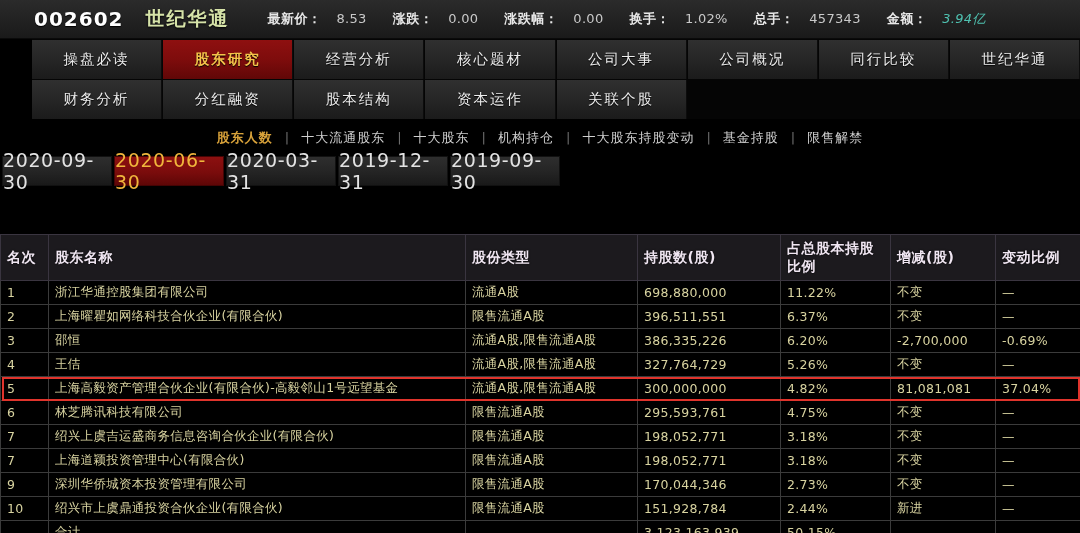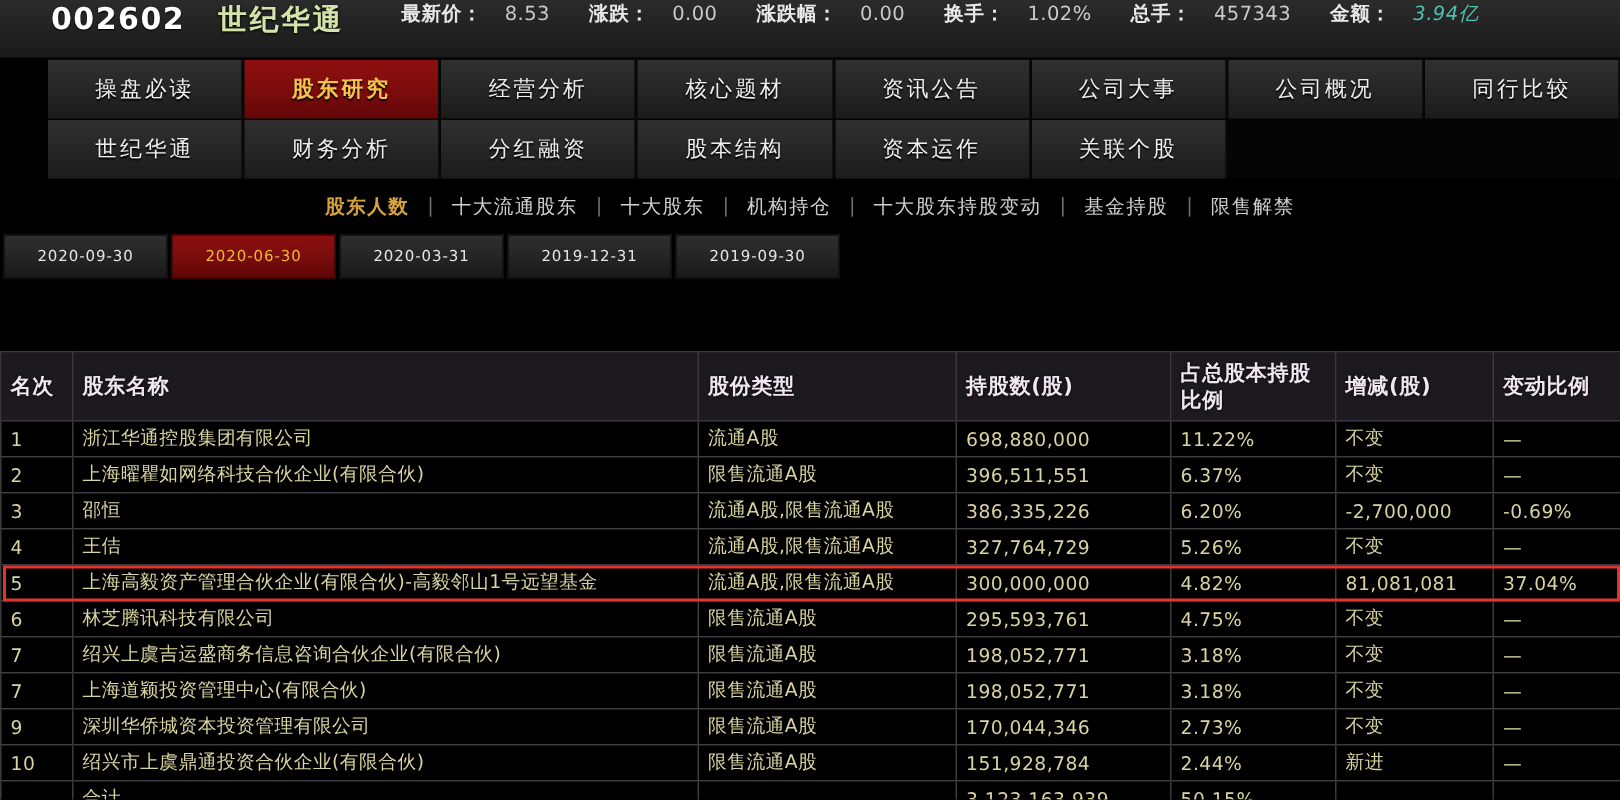--- a/index.html
+++ b/index.html
@@ -8,21 +8,21 @@
     background: #000;
     font-family: "DejaVu Sans", "Liberation Sans", sans-serif;
     overflow: hidden;
   }
   #app { width: 1080px; height: 533px; position: relative; background:#000; }
 
   
   .quote-bar {
     height: 39px;
     display: flex;
-    align-items: flex-start;
+    align-items: center;
     background: linear-gradient(180deg,#2b2b2b 0%,#232323 45%,#1a1a1a 100%);
     border-bottom: 1px solid #0a0a0a;
     position: relative;
   }
   .q-code {
     color: #ffffff;
     font-size: 20px;
     font-weight: bold;
     letter-spacing: 1px;
     padding-left: 34px;
@@ -107,21 +107,21 @@
     padding-left: 2px;
     gap: 2px;
   }
   .date-tab {
     width: 110px;
     display: flex;
     align-items: center;
     justify-content: center;
     background: linear-gradient(180deg,#2e2e2e 0%,#242424 55%,#191919 100%);
     color: #e3e3e3;
-    font-size: 10px;
+    font-size: 19px;
     letter-spacing: .6px;
     cursor: pointer;
     border: 1px solid #111;
   }
   .date-tab.active {
     background: linear-gradient(180deg,#8c1010 0%,#7a0c0c 55%,#5e0606 100%);
     color: #f0b63c;
     border-color: #450404;
   }
 
@@ -203,21 +203,20 @@
           <span class="q-value money">3.94亿</span>
         </div>
       </div>
   </div>
 
   <div class="nav-grid">
       <div class="nav-cell">操盘必读</div>
       <div class="nav-cell active">股东研究</div>
       <div class="nav-cell">经营分析</div>
       <div class="nav-cell">核心题材</div>
-      <div class="nav-cell">资讯公告</div>
       <div class="nav-cell">公司大事</div>
       <div class="nav-cell">公司概况</div>
       <div class="nav-cell">同行比较</div>
       <div class="nav-cell">世纪华通</div>
       <div class="nav-cell">财务分析</div>
       <div class="nav-cell">分红融资</div>
       <div class="nav-cell">股本结构</div>
       <div class="nav-cell">资本运作</div>
       <div class="nav-cell">关联个股</div>
     </div>

